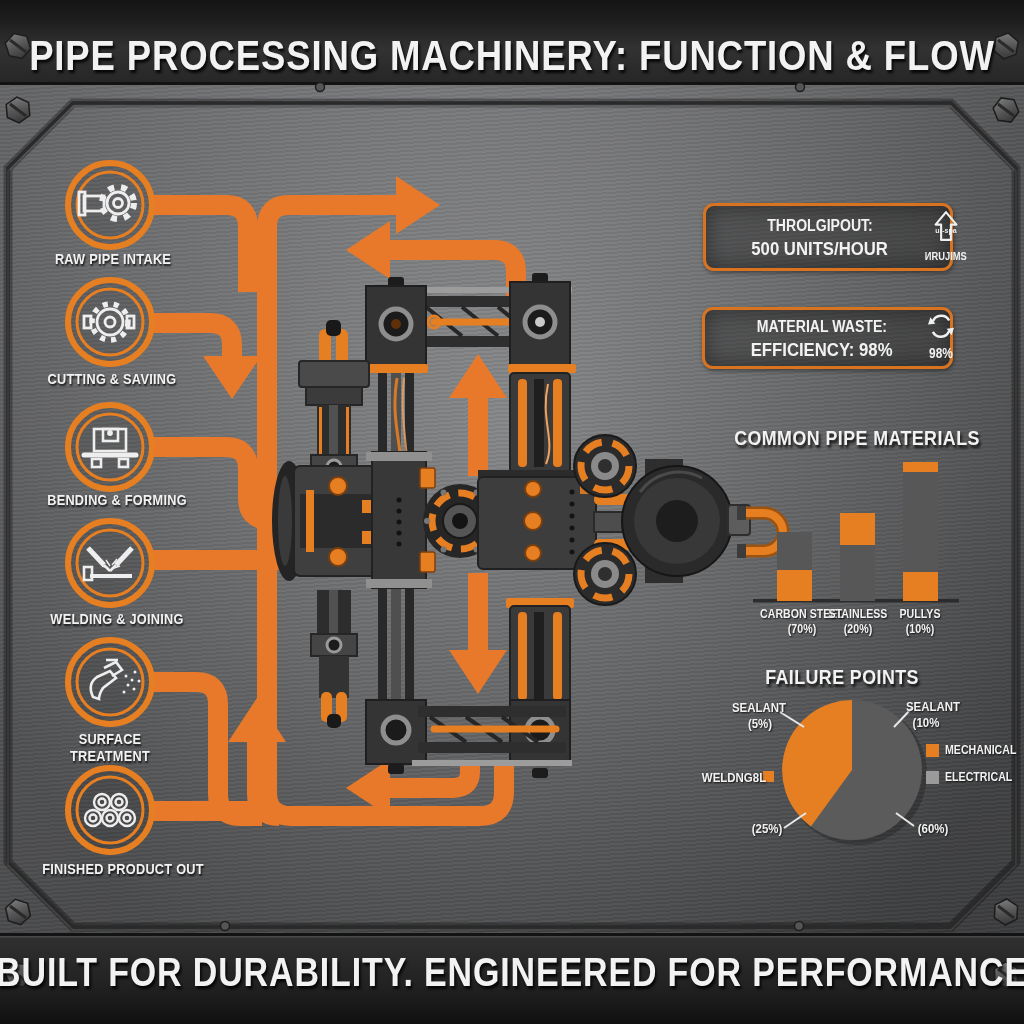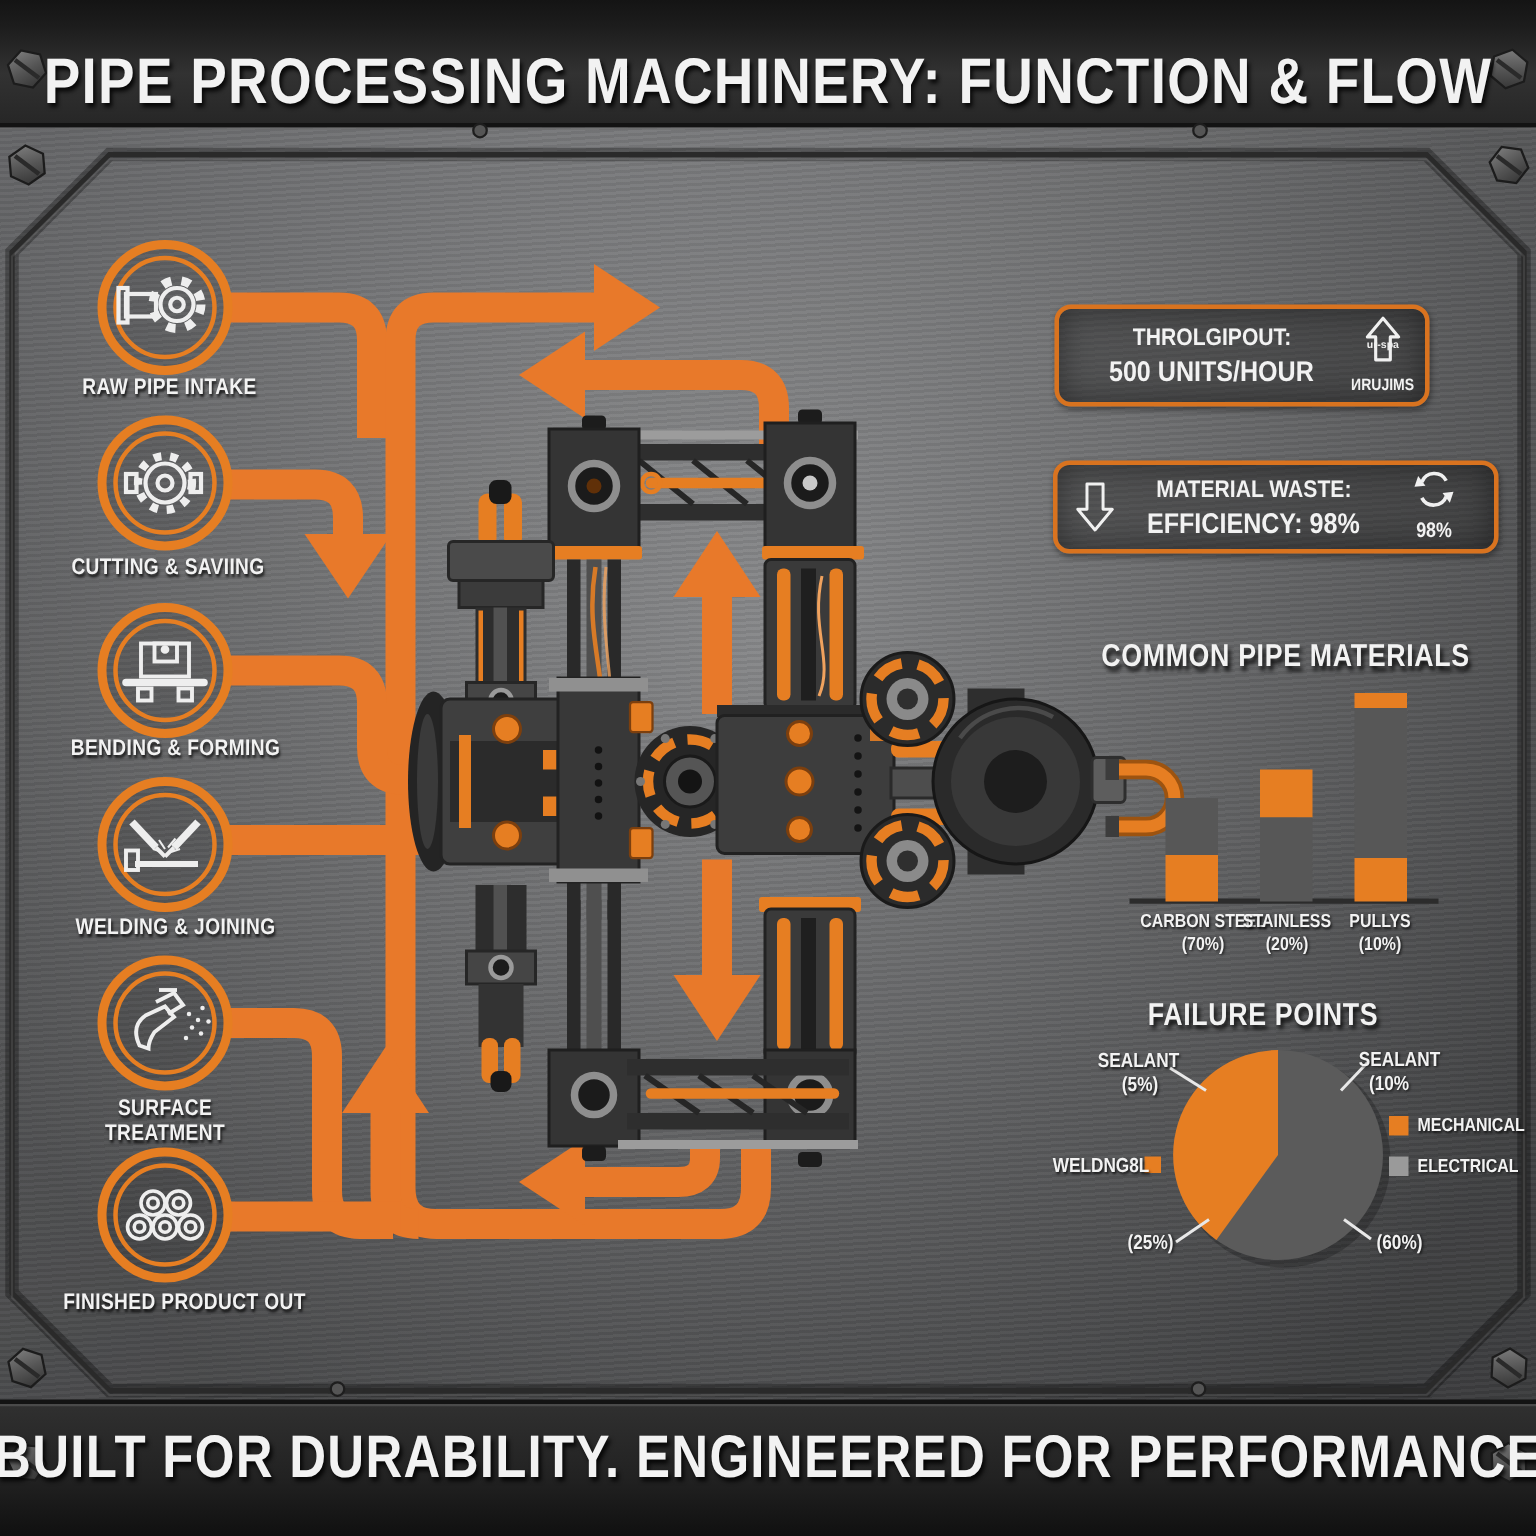--- a/index.html
+++ b/index.html
@@ -18,21 +18,21 @@
   .txt{position:absolute;z-index:3;color:#f2f2f2;font-weight:bold;white-space:nowrap;}
   .ctr{transform:translate(-50%,-50%) scaleX(0.85);}
   .shadow{text-shadow:2px 3px 3px rgba(0,0,0,0.85);}
   .title{font-size:43px;letter-spacing:1px;}
   .footer{font-size:40px;letter-spacing:1px;}
   .step-label{font-size:15px;letter-spacing:.3px;text-shadow:1px 2px 2px rgba(0,0,0,.8);}
   .wrap2{white-space:normal;width:112px;text-align:center;line-height:17px;}
   .chart-title{font-size:21px;letter-spacing:.5px;}
   .statbox{position:absolute;z-index:3;border:3px solid #d9731f;border-radius:11px;
     background:rgba(38,38,38,0.42);box-shadow:inset 0 0 22px rgba(0,0,0,0.45), 1px 2px 4px rgba(0,0,0,0.4);
-    display:flex;align-items:center;padding:6px 12px;box-sizing:border-box;gap:12px;color:#f2f2f2;}
+    display:flex;align-items:center;padding:6px 12px;box-sizing:border-box;gap:24px;color:#f2f2f2;}
   .statbox .mid{flex:1;text-align:center;font-weight:bold;line-height:23px;}
   .statbox .l1{font-size:16px;display:inline-block;transform:scaleX(.88);white-space:nowrap;}
   .statbox .l2{font-size:19px;display:inline-block;transform:scaleX(.88);white-space:nowrap;}
   .statbox .right{width:60px;text-align:center;position:relative;}
   .statbox .cap{font-size:11px;font-weight:bold;display:inline-block;transform:scaleX(.85);white-space:nowrap;}
   .statbox .cap98{font-size:14px;}
   .overlaytxt{position:absolute;left:50%;top:17px;transform:translateX(-50%);font-size:7px;font-weight:bold;color:#eee;z-index:4;}
   .bar-label{font-size:12.5px;line-height:14px;text-shadow:1px 1px 2px rgba(0,0,0,.8);}
   .pie-label{font-size:13.5px;text-shadow:1px 1px 2px rgba(0,0,0,.8);}
   #pie-legend{position:absolute;left:926px;top:743px;z-index:3;display:flex;flex-direction:column;gap:13px;}
@@ -418,21 +418,21 @@
     </div>
     <div class="right">
       <svg width="24" height="32" viewBox="0 0 34 46">
         <path d="M 17 3 L 32 21 H 24 V 43 H 10 V 21 H 2 Z" fill="none" stroke="#f0f0f0" stroke-width="3" stroke-linejoin="round"></path>
       </svg>
       <span class="overlaytxt">ur-spa</span><br>
       <span class="cap">ИRUJIMS</span>
     </div>
   </div>
 
-  <div class="statbox" style="left:702px;top:307px;width:297px;height:62px;">
+  <div class="statbox" style="left:702px;top:307px;width:251px;height:62px;">
     <svg width="28" height="42" viewBox="0 0 34 46">
       <path d="M 17 43 L 32 25 H 24 V 3 H 10 V 25 H 2 Z" fill="none" stroke="#f0f0f0" stroke-width="2.6" stroke-linejoin="round"></path>
     </svg>
     <div class="mid">
       <span class="l1">MATERIAL WASTE:</span><br>
       <span class="l2">EFFICIENCY: 98%</span>
     </div>
     <div class="right">
       <svg width="30" height="26" viewBox="0 0 36 32">
         <path d="M 28 8 A 11 11 0 0 0 8 9" fill="none" stroke="#f0f0f0" stroke-width="3"></path>

